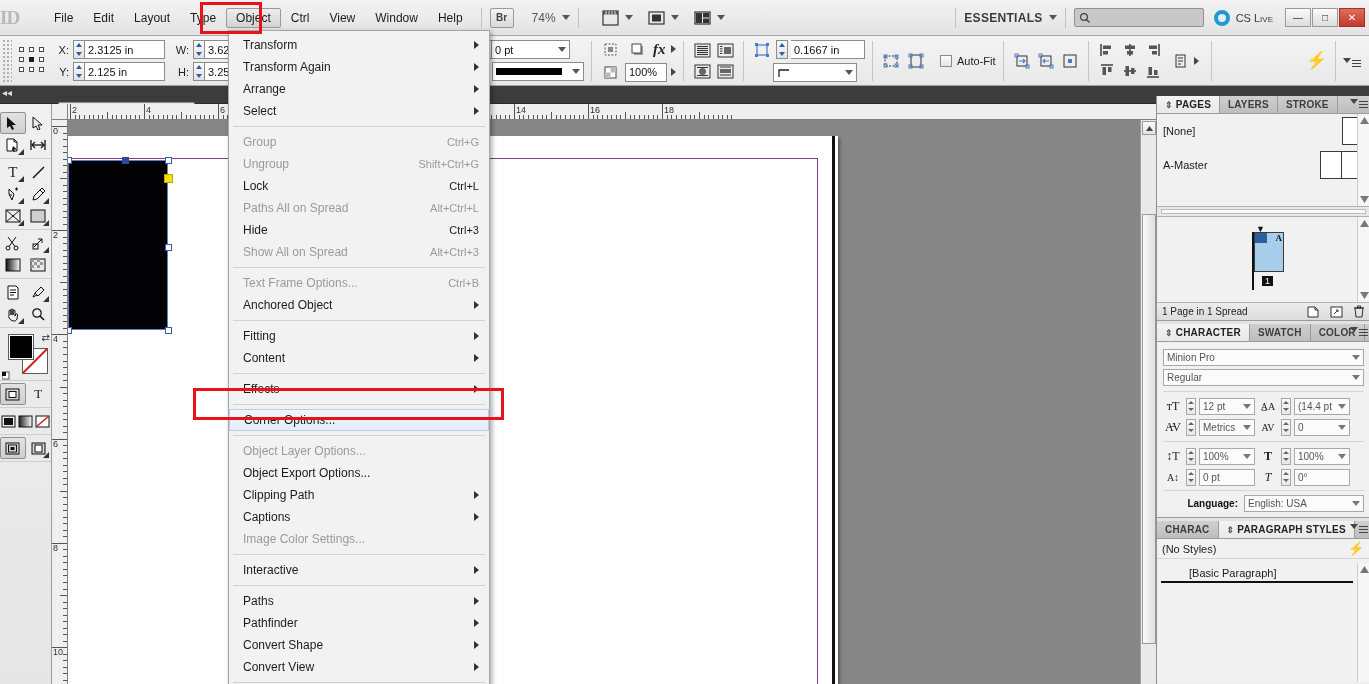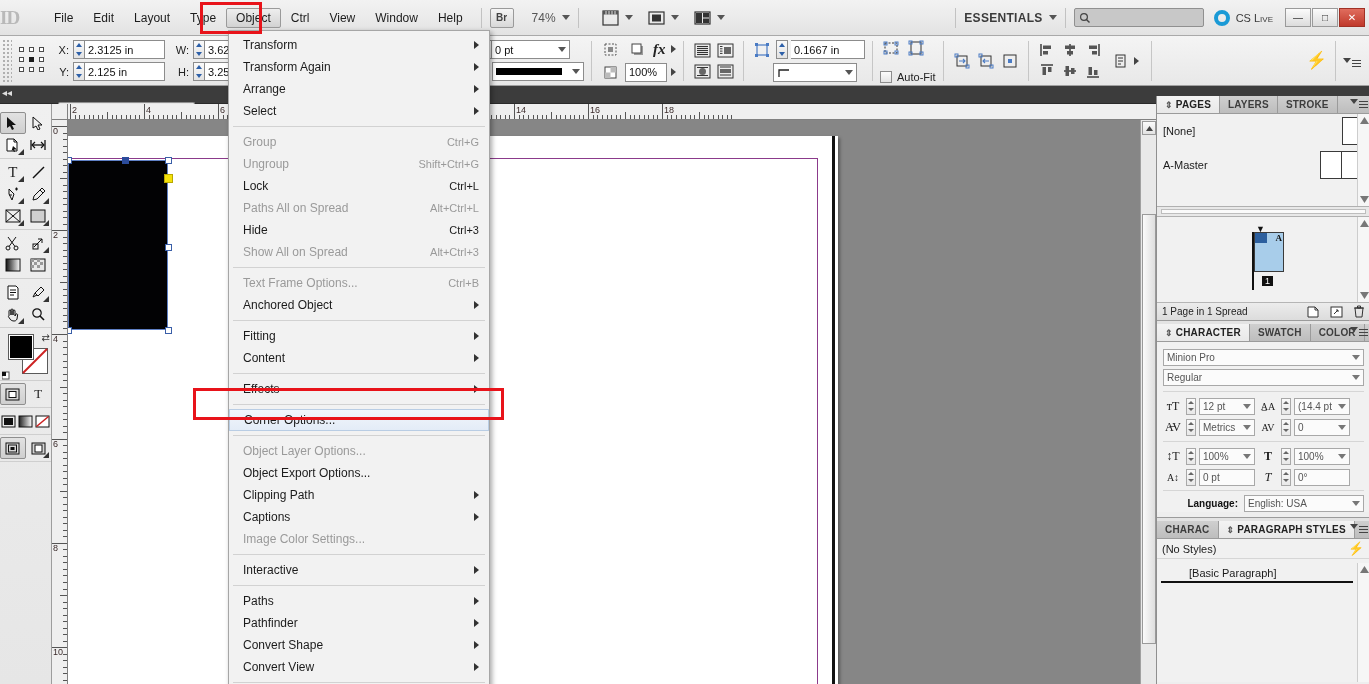--- a/index.html
+++ b/index.html
@@ -590,21 +590,21 @@
       <div class="selectbox" style="width:84px;margin-left:22px">
         <svg width="20" height="12" viewBox="0 0 20 12">
             <path d="M2 11V4h10" fill="none" stroke="#222" stroke-width="1.3"></path>
           </svg>
         <span class="tri-down" style="margin:0"></span>
       </div>
     </div>
 
     <div class="vdiv"></div>
 
-    <div style="display:flex;flex-direction:column;gap:13px">
+    <div style="display:flex;flex-direction:row;gap:13px">
       <div style="display:flex;gap:3px">
         <div class="icobtn">
           <svg width="16" height="16" viewBox="0 0 16 16">
               <rect x="2" y="3" width="12" height="10" fill="none" stroke="#333" stroke-dasharray="2 1.5"></rect>
               <rect x="1" y="2" width="3" height="3" fill="none" stroke="#4a7bc4"></rect>
               <rect x="12" y="2" width="3" height="3" fill="none" stroke="#4a7bc4"></rect>
               <rect x="1" y="11" width="3" height="3" fill="none" stroke="#4a7bc4"></rect>
               <rect x="12" y="11" width="3" height="3" fill="none" stroke="#4a7bc4"></rect>
             </svg>
         </div>

